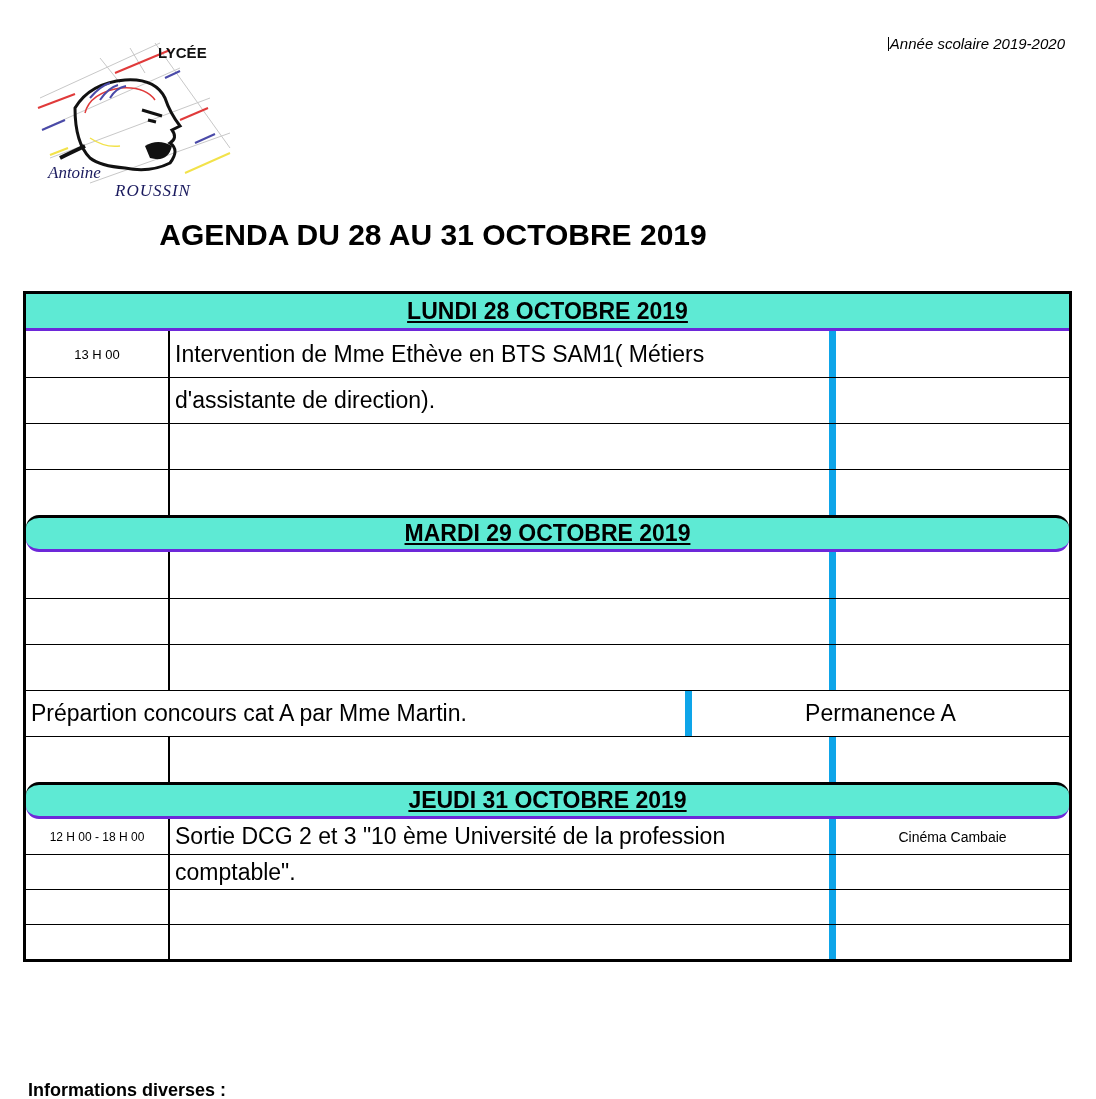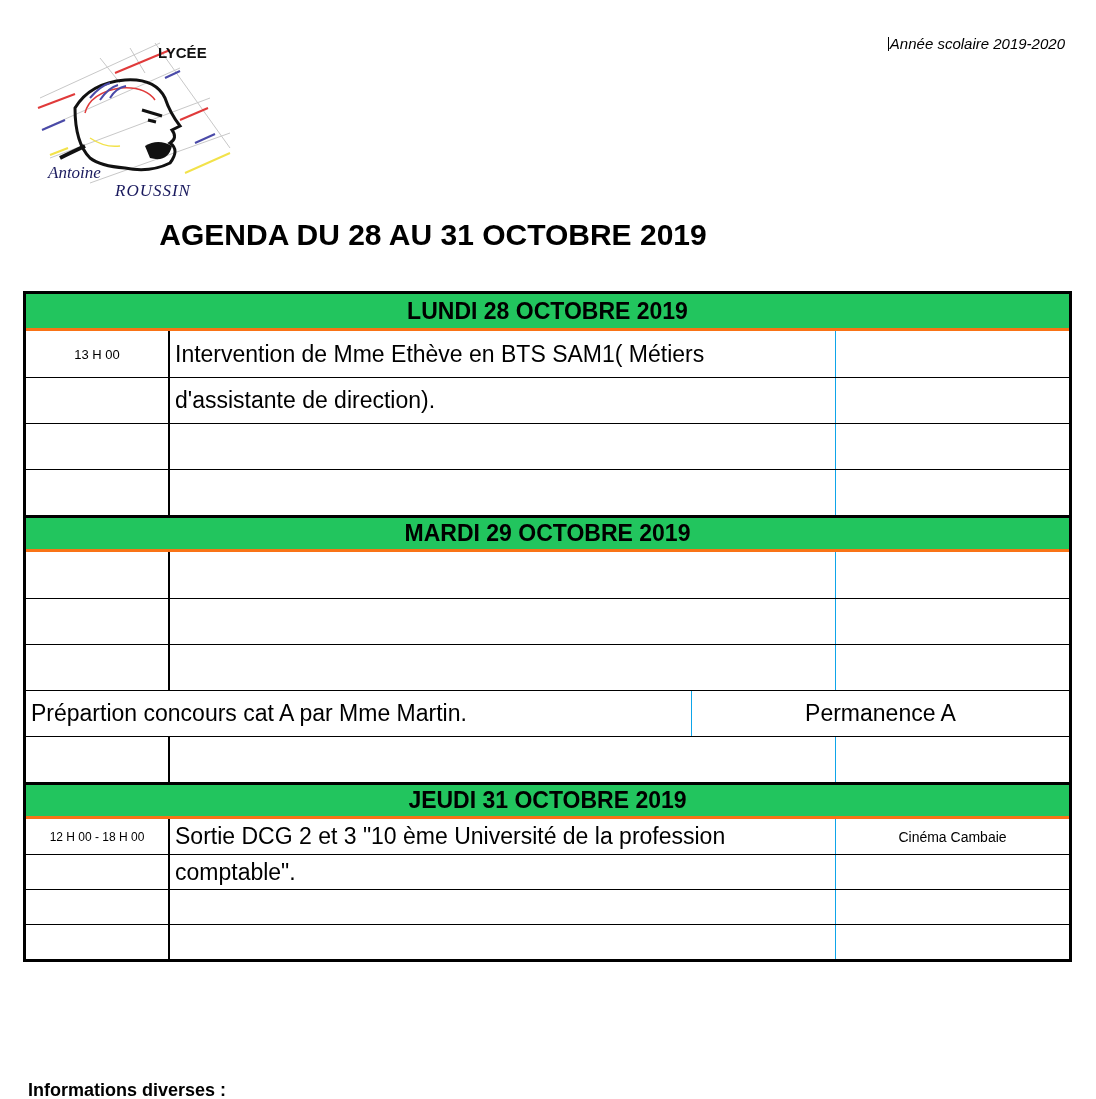--- a/index.html
+++ b/index.html
@@ -4,30 +4,30 @@
 <style>
   html, body { margin: 0; padding: 0; background: #ffffff; }
   body { width: 1096px; height: 1099px; position: relative; overflow: hidden; font-family: "Liberation Sans", sans-serif; color: #000; }
   .logo { position: absolute; left: 30px; top: 38px; width: 210px; height: 165px; }
   .school-year { position: absolute; right: 31px; top: 35px; font-size: 15px; font-weight: normal; font-style: italic; }
   .school-year .cursor { display: inline-block; width: 1px; height: 14px; background: #000; margin-right: 1px; vertical-align: -2px; }
   .title { position: absolute; left: 0; width: 866px; top: 218px; text-align: center; font-size: 30px; font-weight: bold; letter-spacing: 0px; }
   .agenda { position: absolute; left: 23px; top: 291px; width: 1049px; border: 3px solid #000; box-sizing: border-box; }
   .row { display: flex; border-top: 1px solid #000; box-sizing: border-box; }
   .row:first-child { border-top: none; }
-  .day { background: #22c55e; height: 37px; display: flex; align-items: center; justify-content: center; font-size: 23px; font-weight: bold; border-bottom: 3px solid #f97316; border-top: none; }
+  .day { background: #5eead4; height: 37px; display: flex; align-items: center; justify-content: center; font-size: 23px; font-weight: bold; border-bottom: 3px solid #6d28d9; border-top: none; text-decoration: underline; }
   .day + .row { border-top: none; }
   .c-time { width: 144px; border-right: 2px solid #000; display: flex; align-items: center; justify-content: center; font-size: 13px; white-space: nowrap; box-sizing: border-box; }
-  .c-desc { width: 666px; border-right: 1px solid #0ea5e9; padding-left: 5px; display: flex; align-items: center; font-size: 23px; white-space: nowrap; box-sizing: border-box; }
+  .c-desc { width: 666px; border-right: 7px solid #0ea5e9; padding-left: 5px; display: flex; align-items: center; font-size: 23px; white-space: nowrap; box-sizing: border-box; }
   .c-place { flex: 1; display: flex; align-items: center; justify-content: center; font-size: 23px; white-space: nowrap; }
   .h46 { height: 46px; }
   .h35 { height: 35px; }
   .small-time { font-size: 12px; }
   .place-sm { font-size: 14px; }
-  .day-sep { border-top: 3px solid #000 !important; }
+  .day-sep { border-top: 3px solid #000 !important; border-radius: 13px; }
   .info { position: absolute; left: 28px; top: 1080px; font-size: 18px; font-weight: bold; }
 </style>
 </head>
 <body>
 
 <div class="logo">
   <svg width="210" height="165" viewBox="0 0 210 165">
 
     <g stroke="#c8c8c8" stroke-width="1" fill="none">
       <line x1="10" y1="60" x2="130" y2="5"></line>

